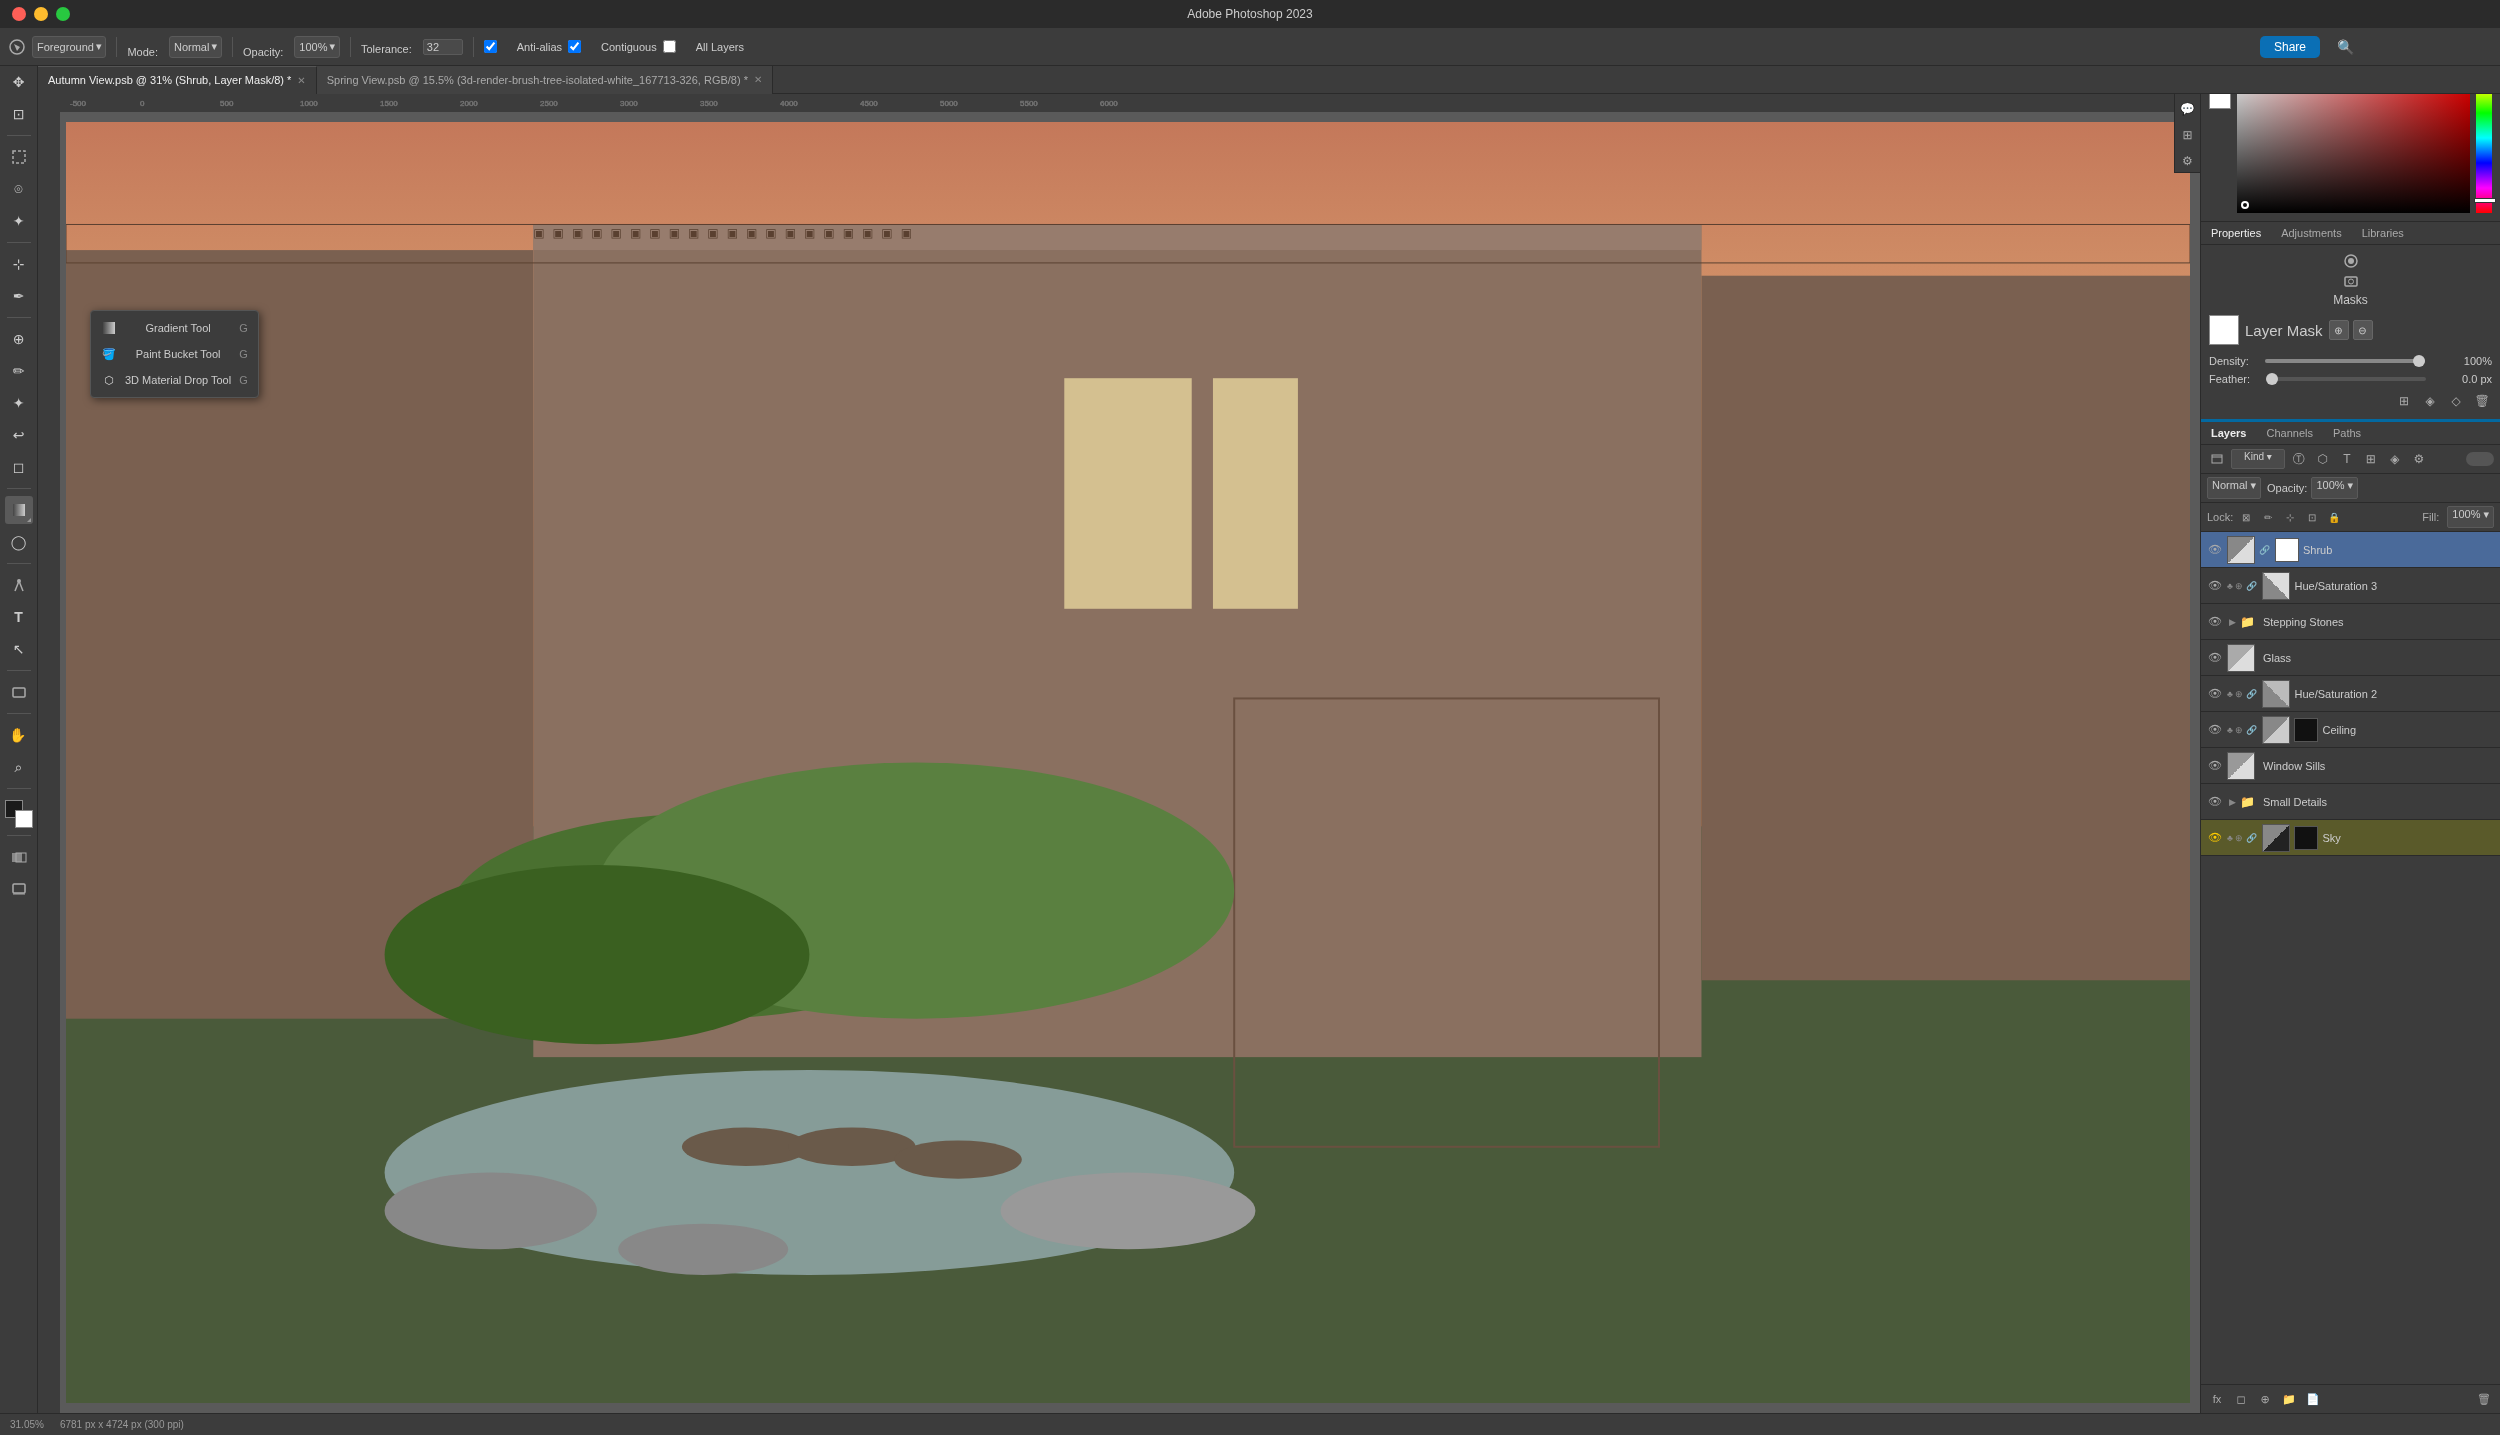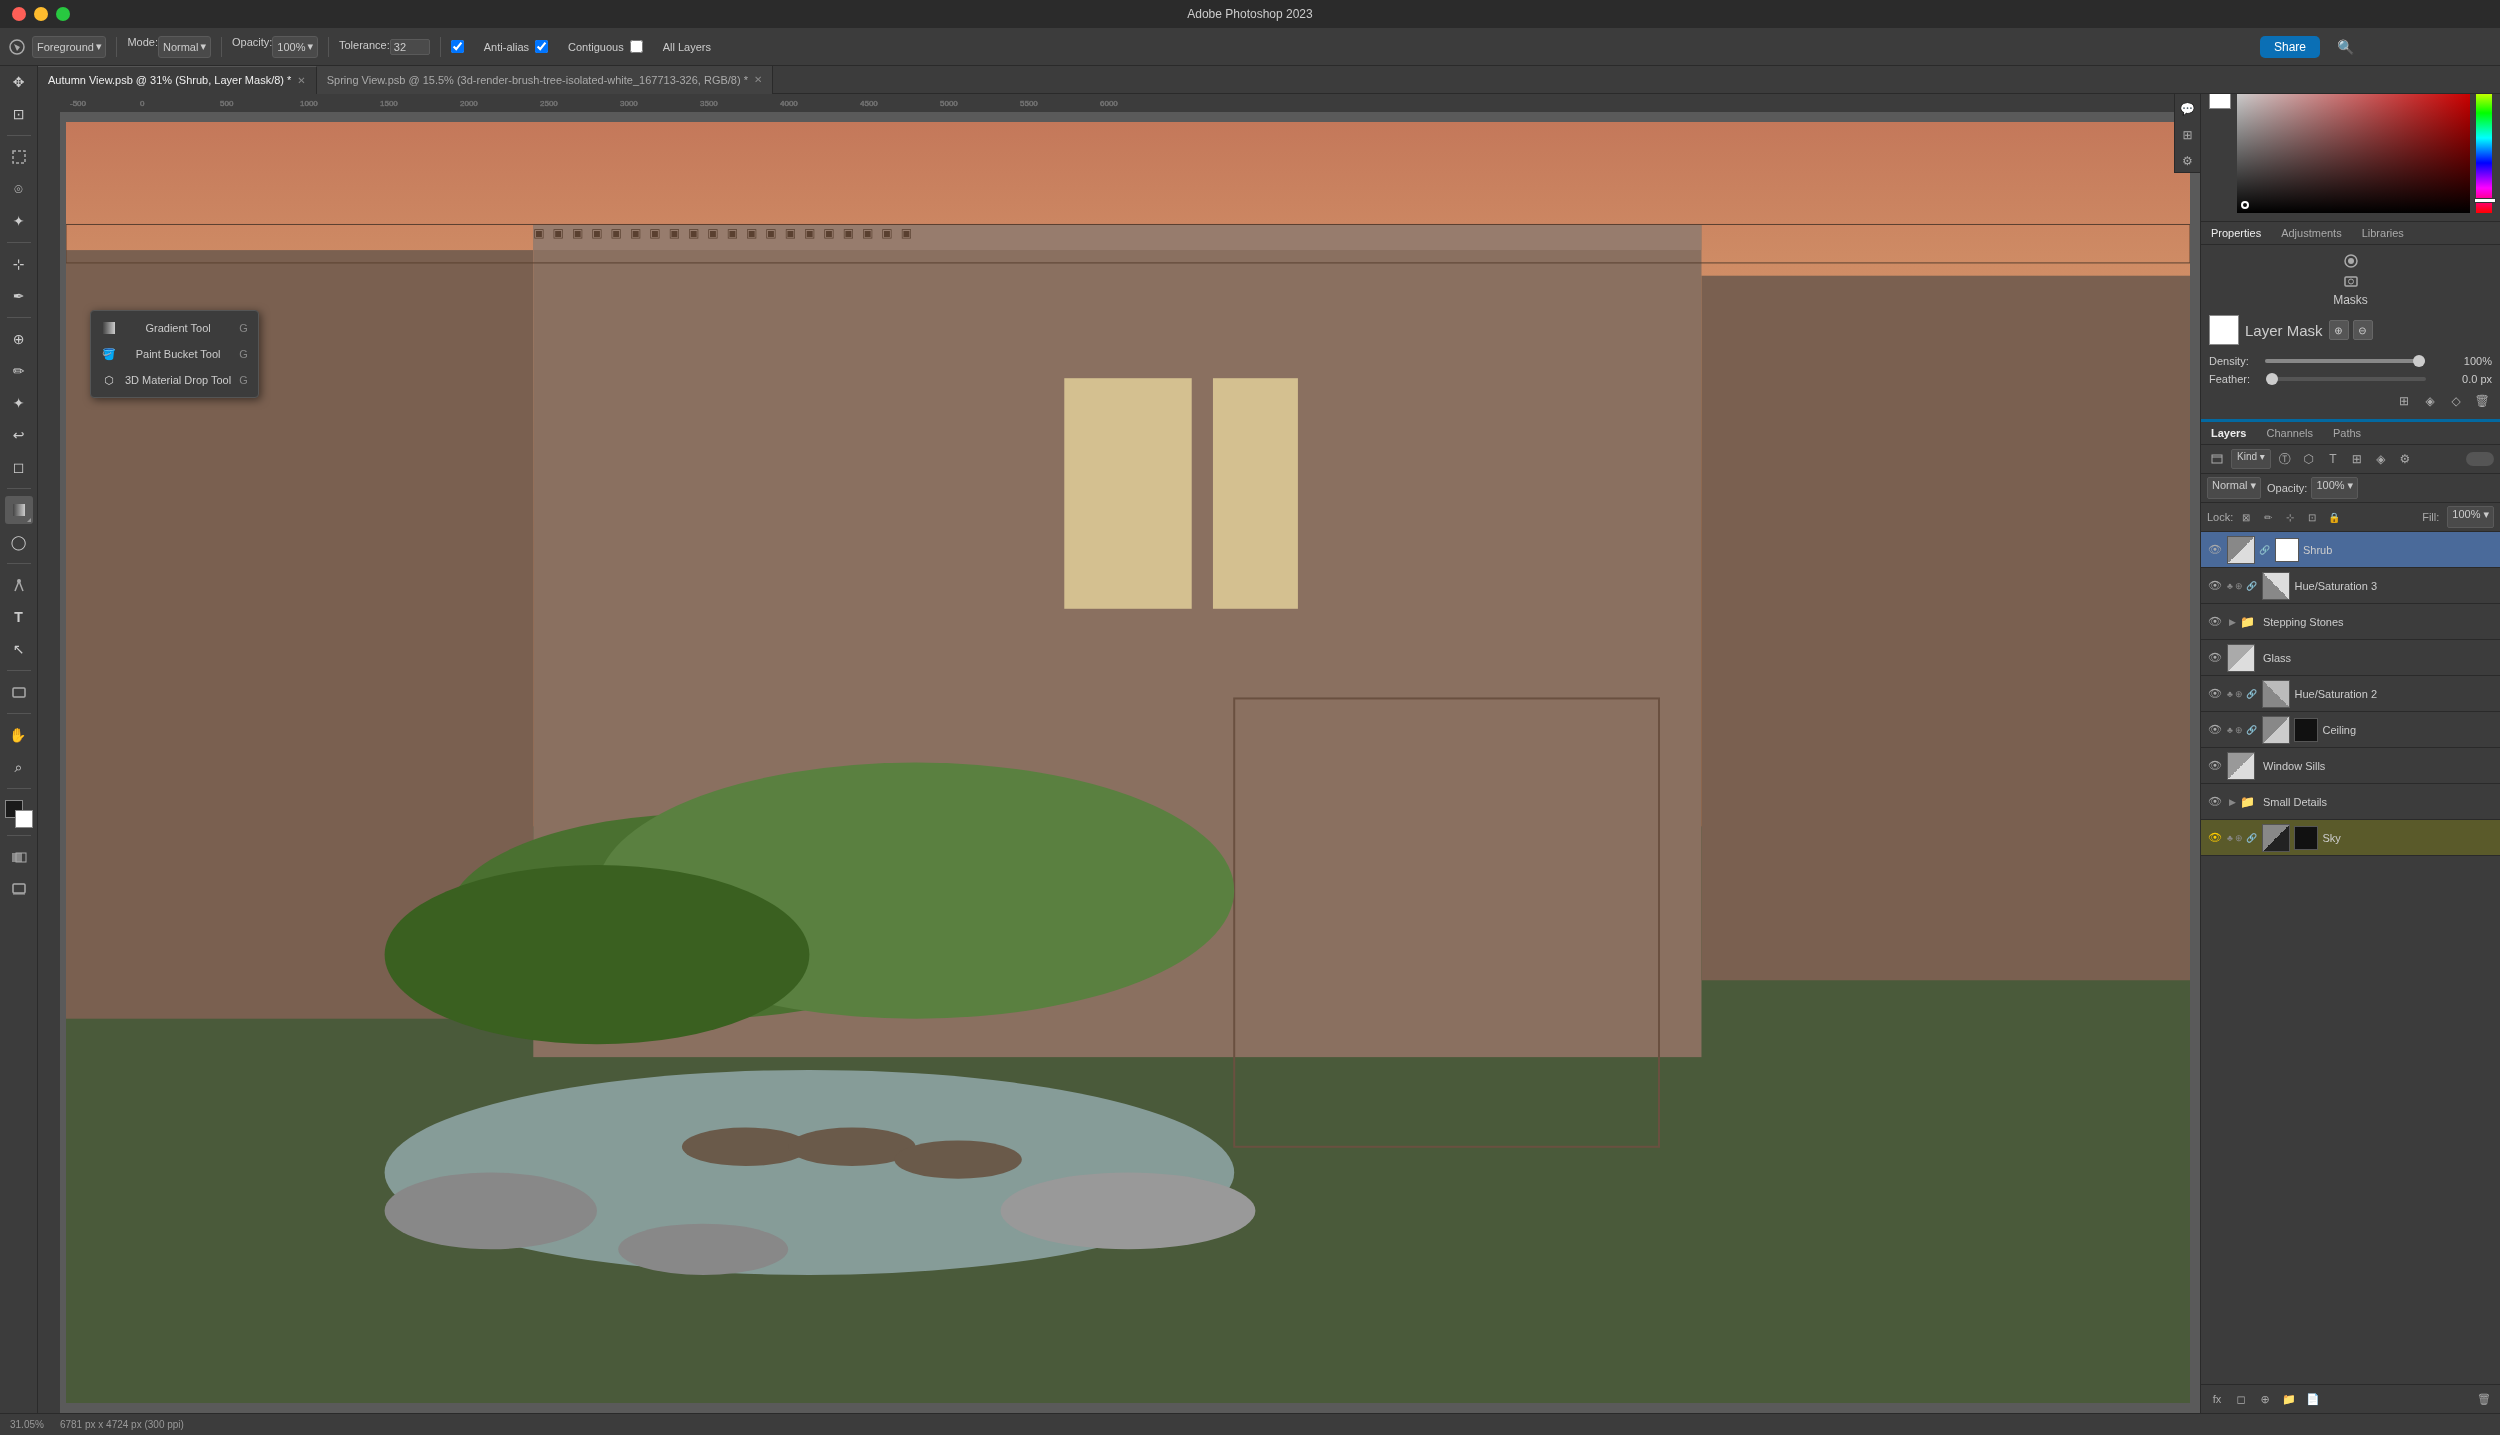--- a/index.html
+++ b/index.html
@@ -54,22 +54,22 @@
       background: #3c3c3c;
       border-bottom: 1px solid #2a2a2a;
       display: flex;
       align-items: center;
       padding: 0 8px;
       gap: 6px;
       z-index: 99;
     }
     .toolbar-item {
       display: flex;
-      align-items: flex-start;
-      gap: 0;
+      align-items: flex-end;
+      gap: 11px;
       font-size: 11px;
       color: #ccc;
     }
     .toolbar-dropdown {
       background: #4a4a4a;
       border: 1px solid #5a5a5a;
       color: #ccc;
       font-size: 11px;
       padding: 2px 4px;
       border-radius: 3px;
@@ -494,21 +494,21 @@
       padding: 4px 6px;
       gap: 4px;
       border-bottom: 1px solid #2a2a2a;
       flex-wrap: wrap;
     }
     .layers-filter-dropdown {
       background: #4a4a4a;
       border: 1px solid #5a5a5a;
       color: #ccc;
       font-size: 10px;
-      padding: 1px 5px;
+      padding: 1px 12px;
       border-radius: 2px;
       height: 20px;
       cursor: pointer;
     }
     .layers-icon-btn {
       width: 20px; height: 20px;
       display: flex;
       align-items: center;
       justify-content: center;
       font-size: 11px;

